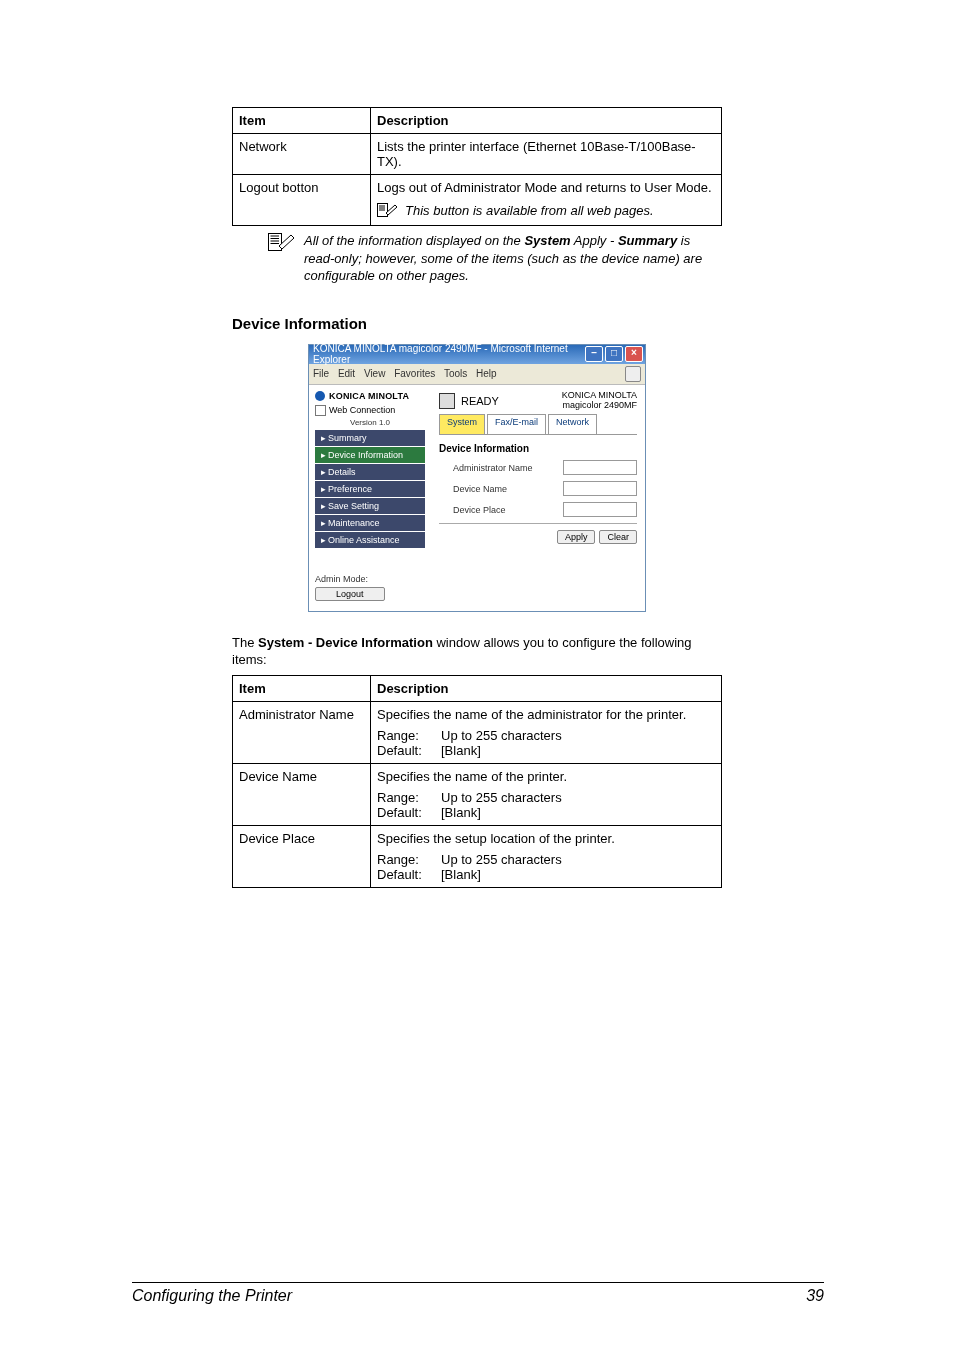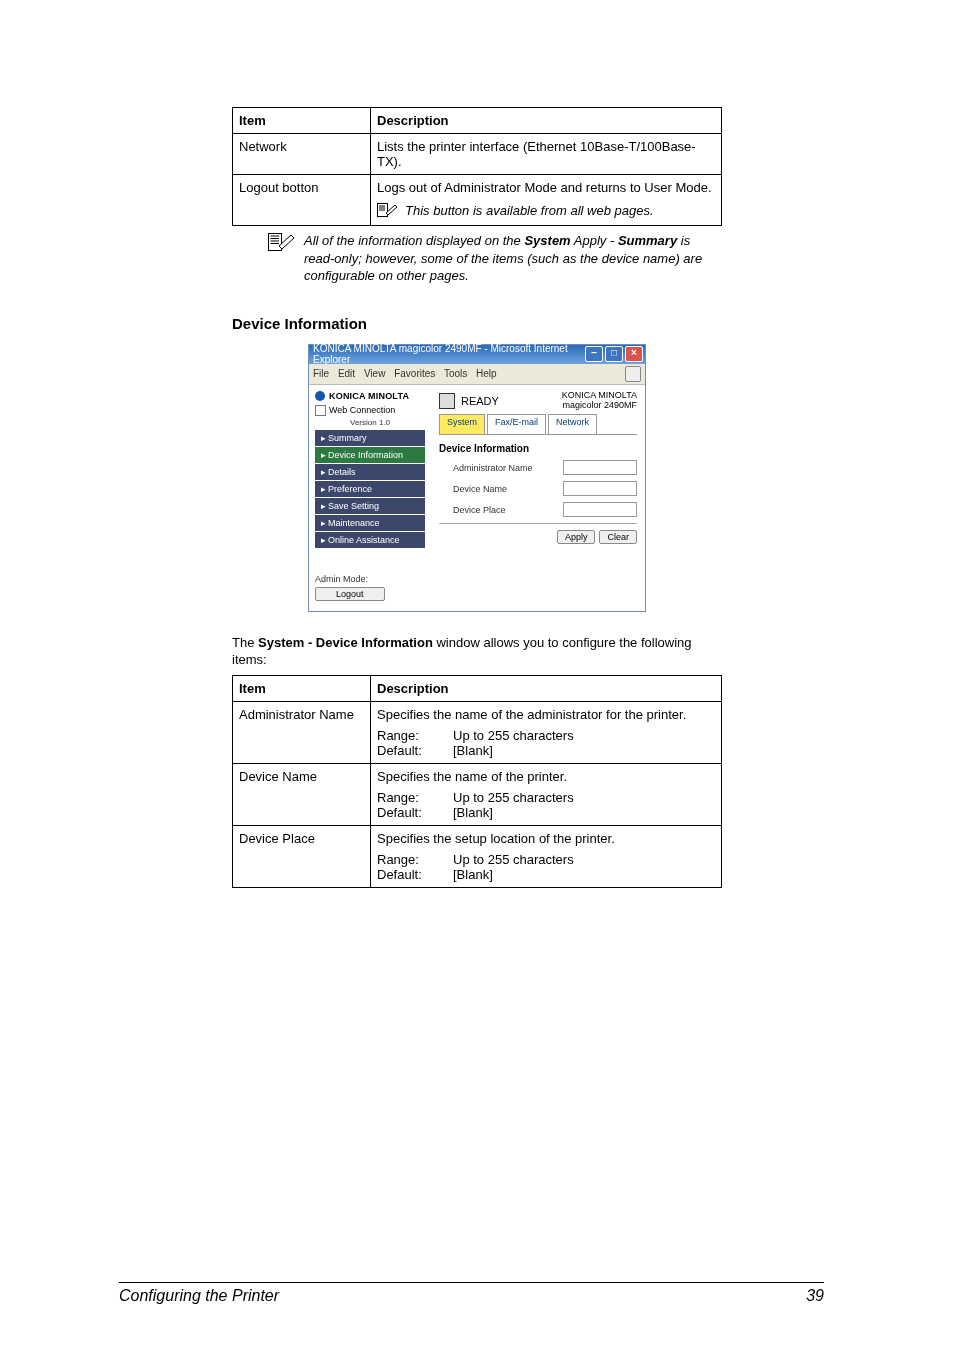--- a/index.html
+++ b/index.html
@@ -51,23 +51,23 @@
   .frow{display:flex;align-items:center;margin-bottom:6px}
   .frow .lbl{width:110px;font-size:9px;color:#333;padding-left:14px}
   .frow .inp{flex:1;max-width:110px;height:13px;border:1px solid #999;background:#fff}
   .hr{height:1px;background:#aaa;margin:6px 0 6px 0}
   .btns{display:flex;justify-content:flex-end;gap:4px}
   .btns button{font-size:9px;padding:1px 7px;background:#efefef;border:1px solid #888;border-radius:2px}
   .intro{font-size:13px;line-height:1.35;margin-bottom:6px}
   table.spec2{border-collapse:collapse;width:100%;border:1px solid #000;font-size:13px}
   table.spec2 td,table.spec2 th{border:1px solid #000;padding:5px 6px;text-align:left;vertical-align:top}
   table.spec2 th{font-weight:bold}
-  .kv{display:flex;gap:16px;margin-top:6px}
+  .kv{display:flex;gap:4px;margin-top:6px}
   .kv .col1{width:60px}
-  .footer{position:absolute;left:119px;right:130px;bottom:60px;border-top:1px solid #000;padding-top:4px;display:flex;justify-content:space-between;font-style:italic;font-size:16px}
+  .footer{position:absolute;left:132px;right:130px;bottom:60px;border-top:1px solid #000;padding-top:4px;display:flex;justify-content:space-between;font-style:italic;font-size:16px}
   .footer .title{font-style:italic}
   .footer .num{font-style:italic}
   .note-icon{display:inline-block}
 </style>
 </head>
 <body>
 
 <div class="page">
   <div class="content">
 

